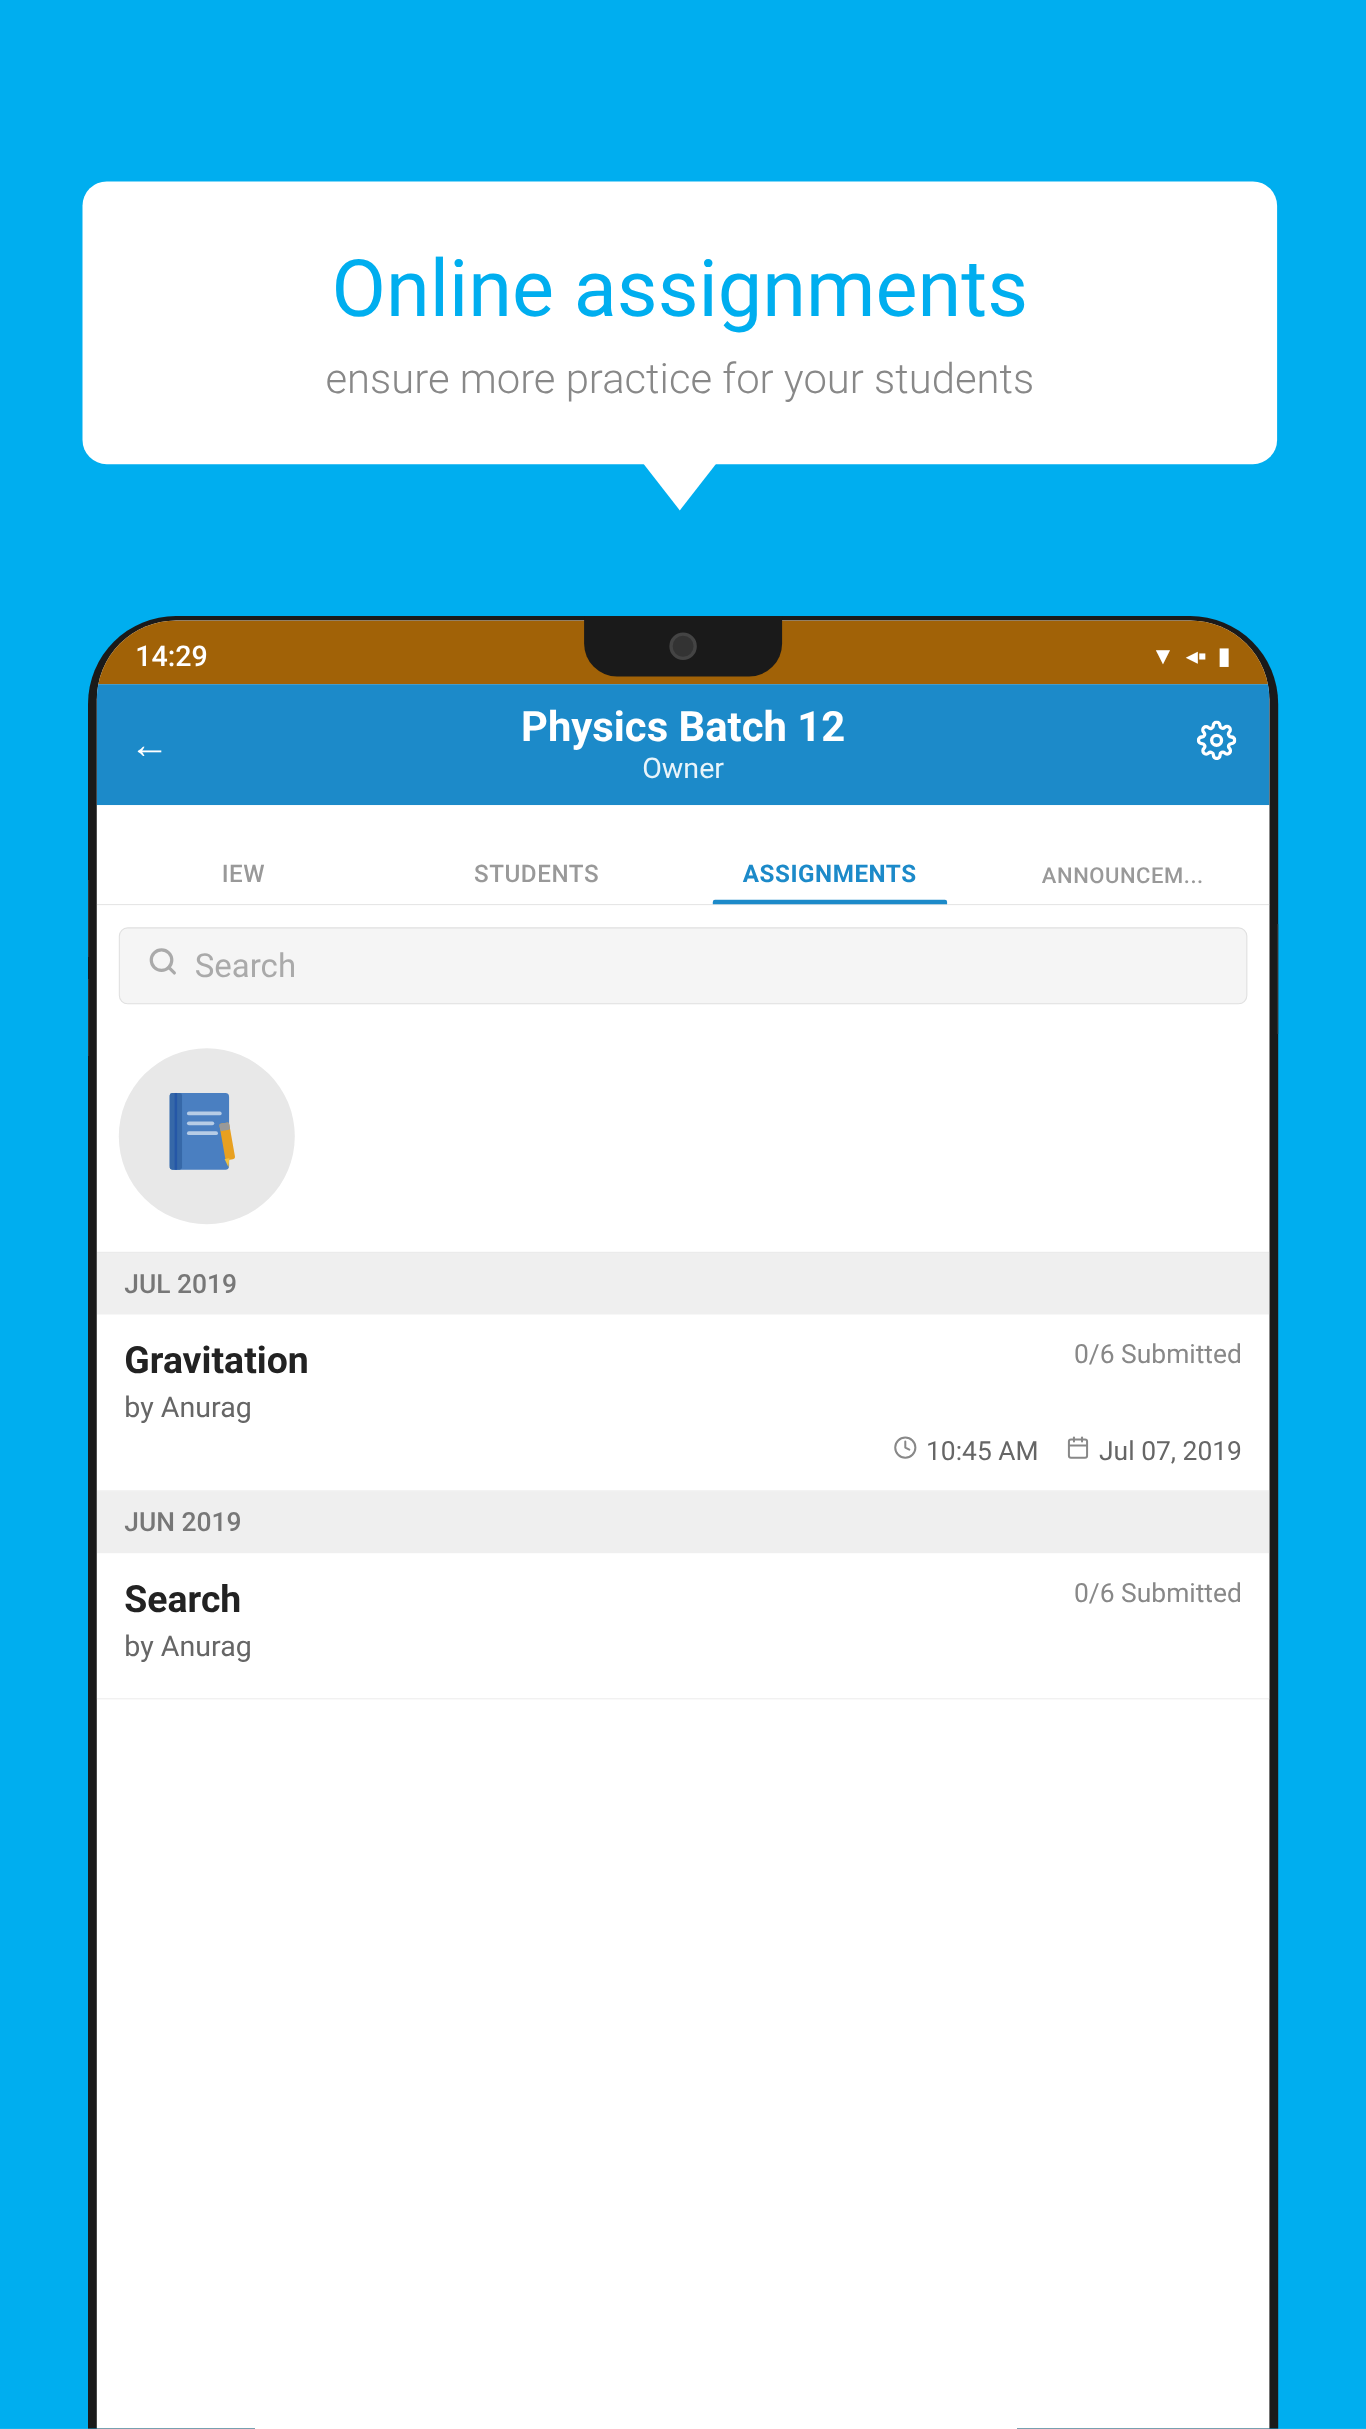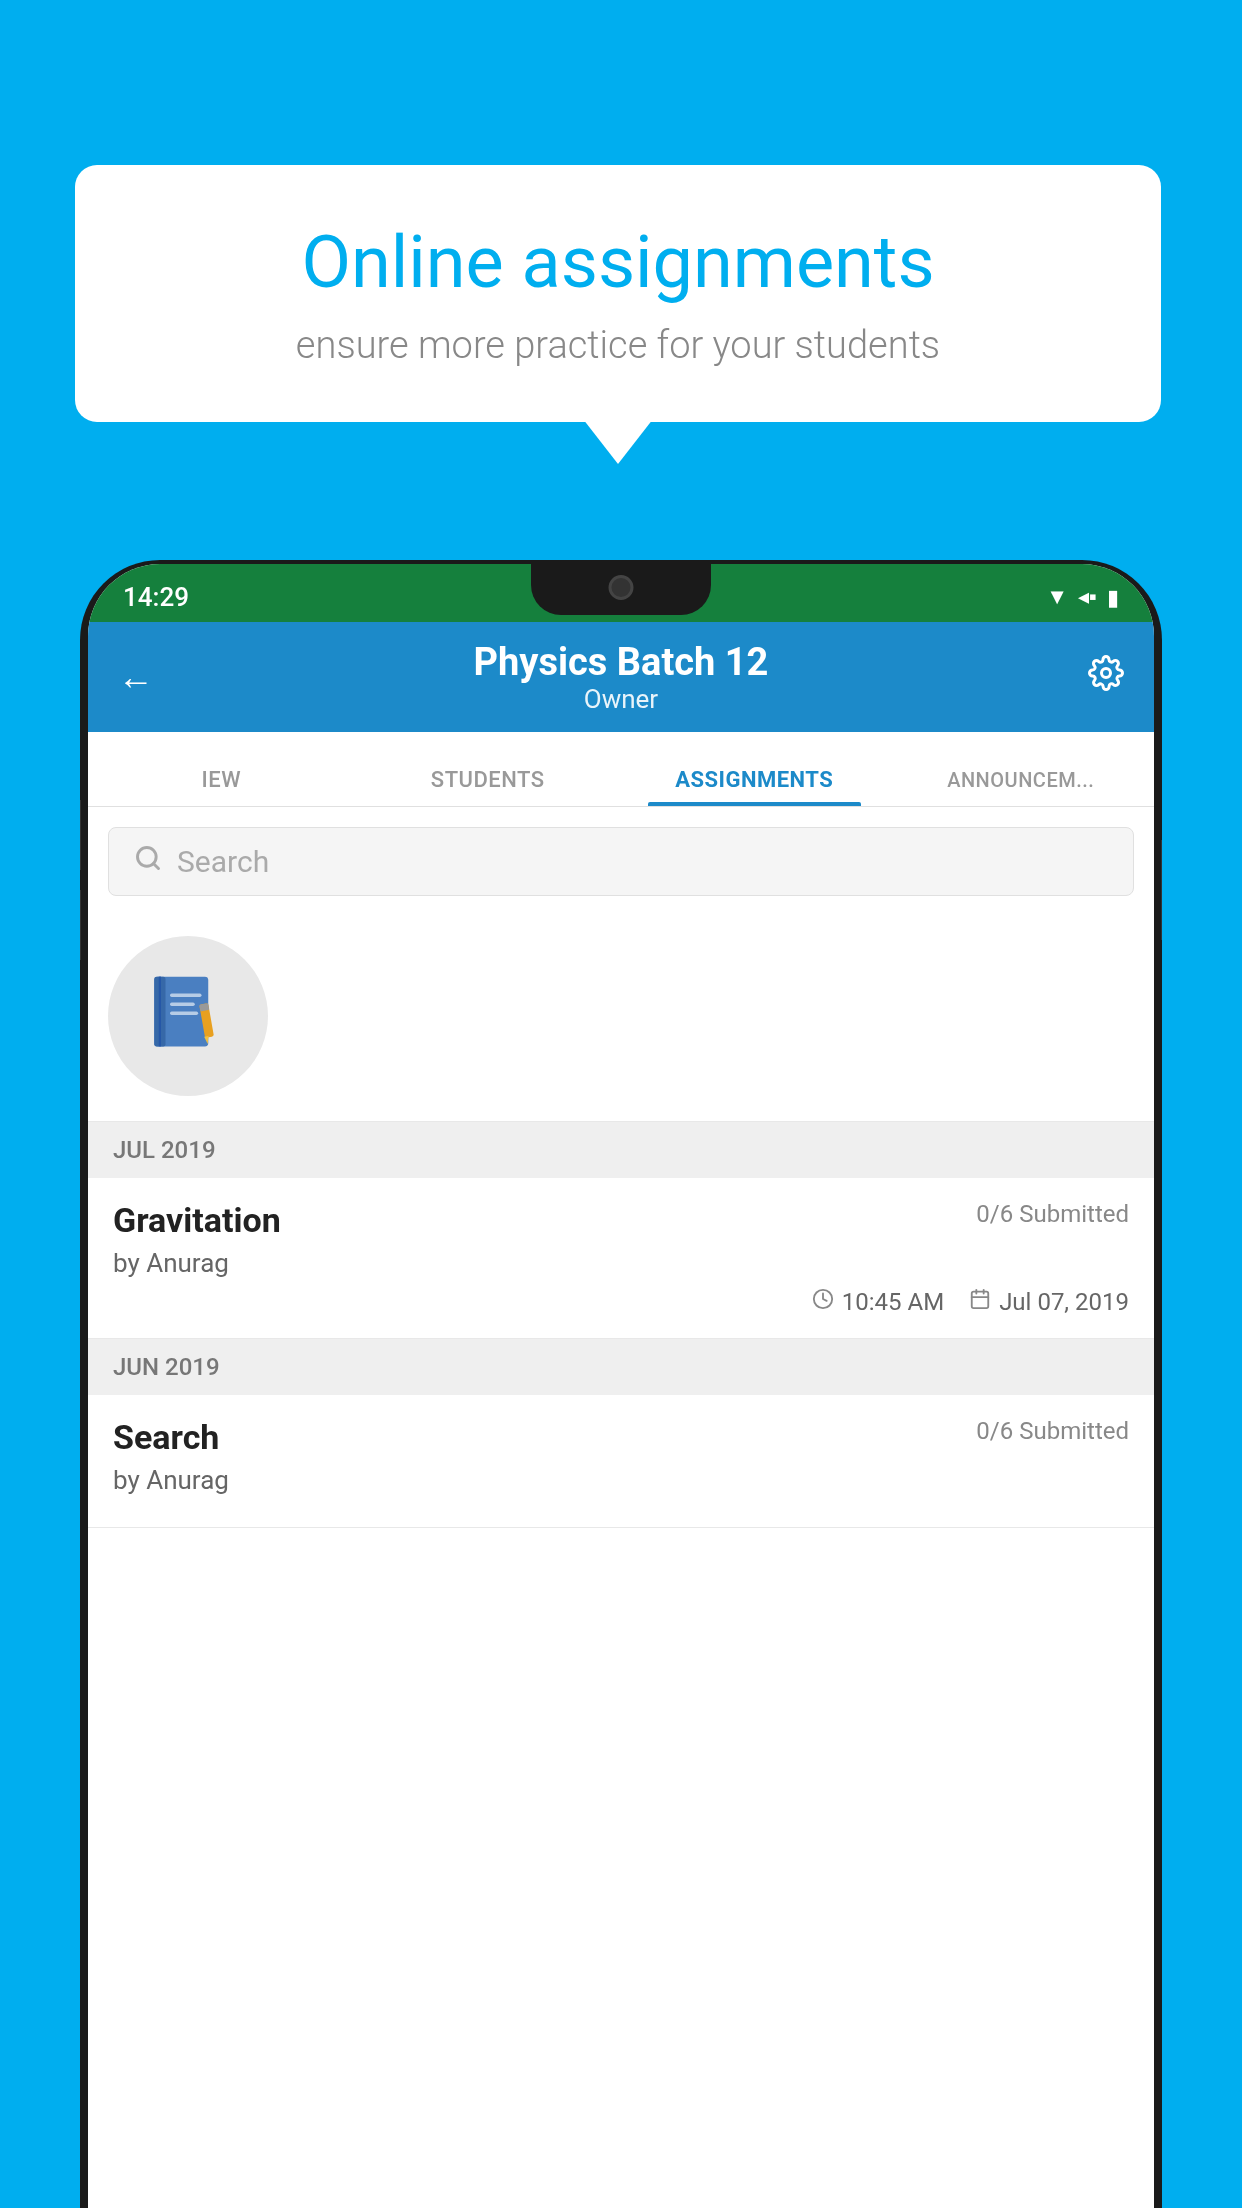--- a/index.html
+++ b/index.html
@@ -100,21 +100,21 @@
       left: 8px;
       right: 8px;
       bottom: 0;
       background: white;
       border-radius: 72px 72px 0 0;
       overflow: hidden;
     }
 
     
     .status-bar {
-      background: #15803d;
+      background: #a16207;
       height: 58px;
       display: flex;
       align-items: center;
       justify-content: space-between;
       padding: 0 35px;
       padding-top: 8px;
     }
 
     .status-time {
       color: white;
@@ -163,21 +163,21 @@
       color: white;
       font-size: 36px;
       cursor: pointer;
     }
 
     
     .tab-bar {
       background: white;
       display: flex;
       border-bottom: 1px solid #e0e0e0;
-      height: 75px;
+      height: 91px;
       align-items: flex-end;
     }
 
     .tab-item {
       flex: 1;
       text-align: center;
       padding-bottom: 14px;
       font-size: 24px;
       color: #999;
       font-weight: 500;

